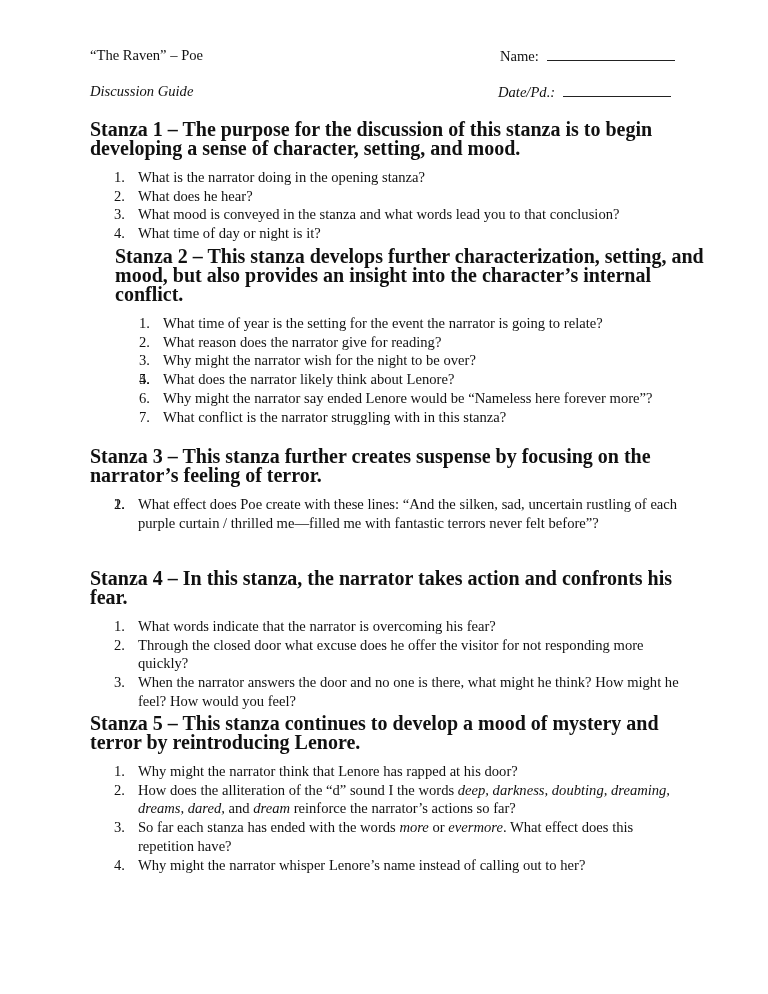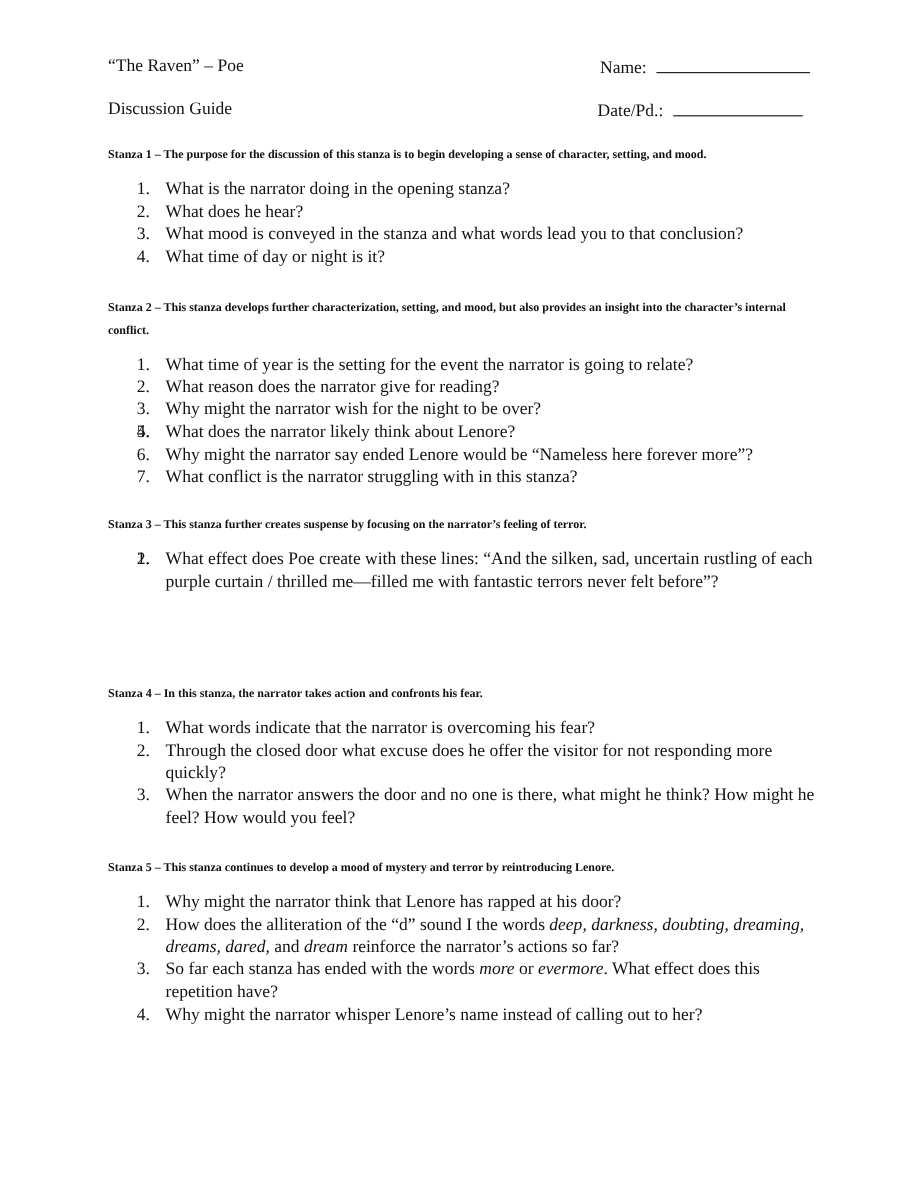--- a/index.html
+++ b/index.html
@@ -7,67 +7,67 @@
     width: 768px; height: 994px; overflow: hidden; position: relative;
     font-family: "Liberation Serif", "DejaVu Serif", serif;
     color: #111; font-size: 14.6px; line-height: 19px;
   }
   .header-row { position: absolute; left: 90px; width: 592px; height: 20px; }
   .header-row .left { position: absolute; left: 0; top: 0; }
   .header-row .right { position: absolute; top: 0; white-space: nowrap; }
   .blank { display: inline-block; border-bottom: 1px solid #222; height: 14px; vertical-align: baseline; margin-left: 8px; }
   .stanza { position: absolute; left: 90px; width: 600px; }
   .stanza h2 {
-    margin: 0; font-size: 10px; font-weight: bold; line-height: 19px;
+    margin: 0; font-size: 20px; font-weight: bold; line-height: 19px;
   }
   .stanza ol { margin: 10px 0 0 0; padding: 0; list-style: none; }
   .stanza li { position: relative; padding-left: 48px; margin: 0; line-height: 18.7px; }
   .stanza li .num { position: absolute; left: 24px; top: 0; }
   i { font-style: italic; }
 </style>
 </head>
 <body>
 
 <div class="header-row" style="top:46px;text-align:right;">
   <span class="left">“The Raven” – Poe</span>
   <span class="right" style="left:410px;">
     <span>Name:</span><span class="blank" style="width:128px;"></span>
   </span>
 </div>
-<div class="header-row" style="top:82px;">
+<div class="header-row" style="top:82px;font-style:italic;">
   <span class="left">Discussion Guide</span>
   <span class="right" style="left:408px;">
     <span>Date/Pd.:</span><span class="blank" style="width:108px;"></span>
   </span>
 </div>
 
 <section class="stanza" style="top:120px;">
   <h2>Stanza 1 – The purpose for the discussion of this stanza is to begin developing a sense of character, setting, and mood.</h2>
   <ol>
     <li><span class="num">1.</span><span>What is the narrator doing in the opening stanza?</span></li>
     <li><span class="num">2.</span><span>What does he hear?</span></li>
     <li><span class="num">3.</span><span>What mood is conveyed in the stanza and what words lead you to that conclusion?</span></li>
     <li><span class="num">4.</span><span>What time of day or night is it?</span></li>
   </ol>
 </section>
 
-<section class="stanza" style="top:247px;">
+<section class="stanza" style="top:247px;margin-left:25px;">
   <h2>Stanza 2 – This stanza develops further characterization, setting, and mood, but also provides an insight into the character’s internal conflict.</h2>
   <ol>
     <li><span class="num">1.</span><span>What time of year is the setting for the event the narrator is going to relate?</span></li>
     <li><span class="num">2.</span><span>What reason does the narrator give for reading?</span></li>
     <li><span class="num">3.</span><span>Why might the narrator wish for the night to be over?</span></li>
     <li><span class="num">4.</span></li>
     <li><span class="num">5.</span><span>What does the narrator likely think about Lenore?</span></li>
     <li><span class="num">6.</span><span>Why might the narrator say ended Lenore would be “Nameless here forever more”?</span></li>
     <li><span class="num">7.</span><span>What conflict is the narrator struggling with in this stanza?</span></li>
   </ol>
 </section>
 
-<section class="stanza" style="top:428px;">
+<section class="stanza" style="top:447px;">
   <h2>Stanza 3 – This stanza further creates suspense by focusing on the narrator’s feeling of terror.</h2>
   <ol>
     <li><span class="num">1.</span></li>
     <li><span class="num">2.</span><span>What effect does Poe create with these lines:  “And the silken, sad, uncertain rustling of each purple curtain / thrilled me—filled me with fantastic terrors never felt before”?</span></li>
   </ol>
 </section>
 
 <section class="stanza" style="top:569px;">
   <h2>Stanza 4 – In this stanza, the narrator takes action and confronts his fear.</h2>
   <ol>

